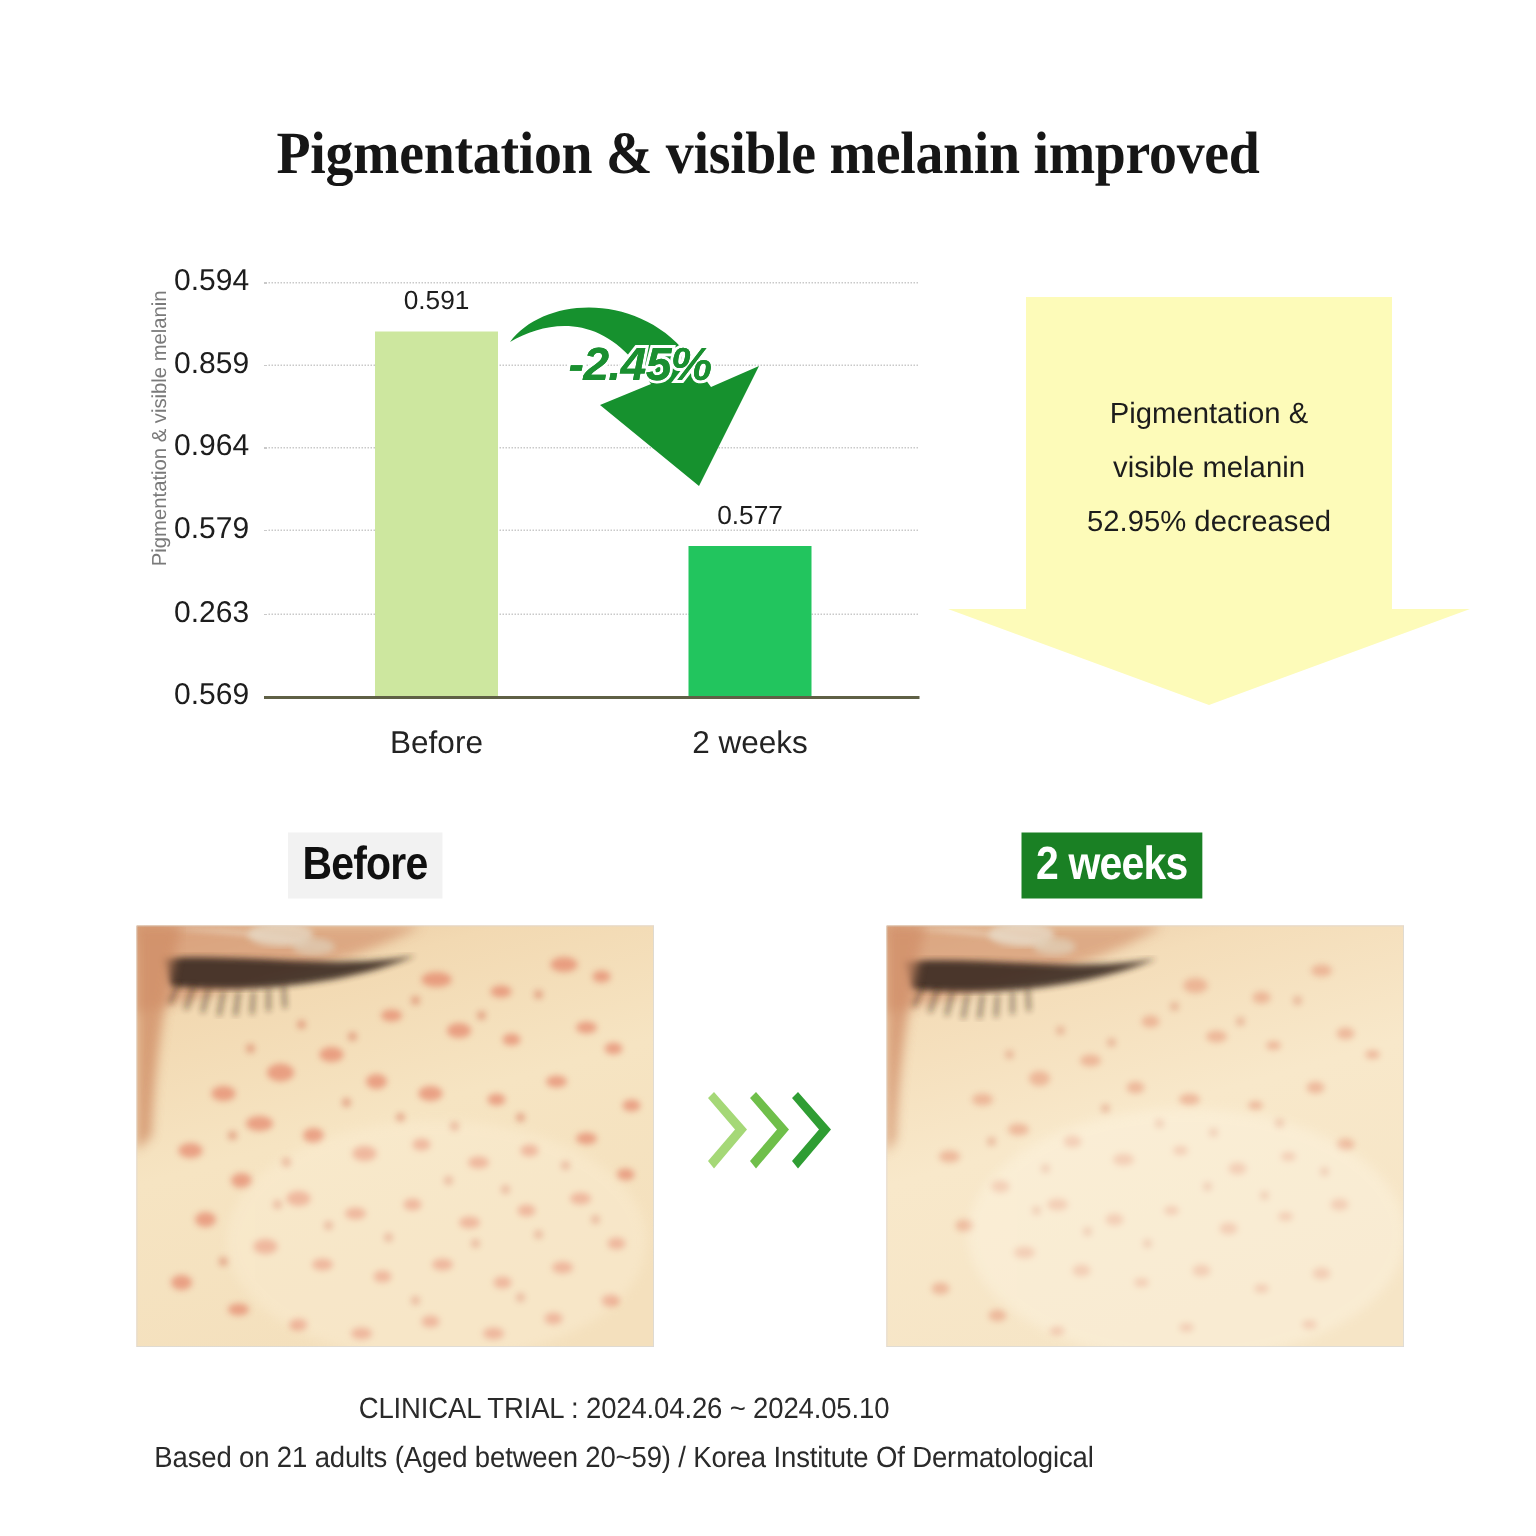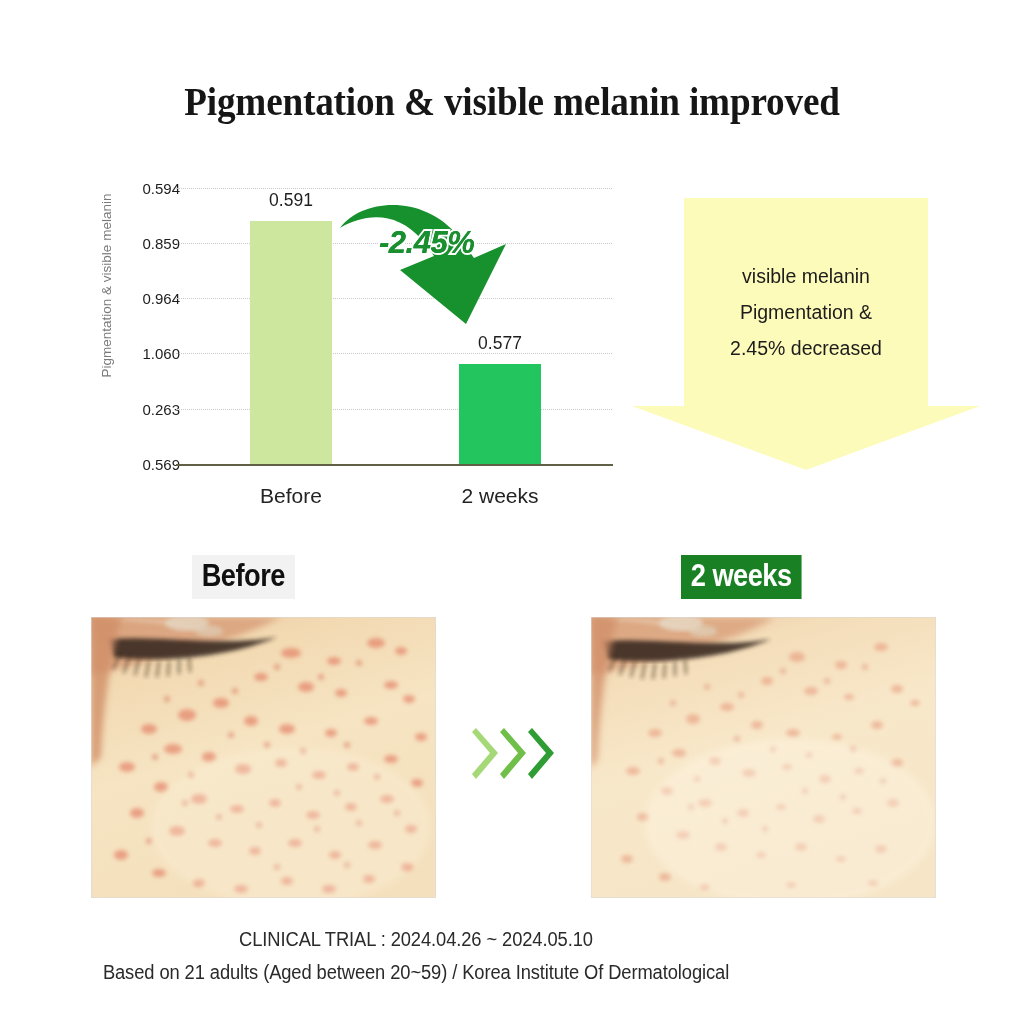--- a/index.html
+++ b/index.html
@@ -51,22 +51,22 @@
     color: #7a7a7a;
     transform: rotate(-90deg);
     transform-origin: center;
     white-space: nowrap;
   }
 
   .ytick {
     position: absolute;
     left: 46px;
     width: 64px;
-    text-align: right;
-    font-size: 15px;
+    text-align: left;
+    font-size: 20px;
     color: #1d1d1d;
     transform: translateY(-50%);
   }
 
   .gridline {
     position: absolute;
     left: 106px;
     width: 436px;
     height: 0;
     border-top: 1px dotted #c9c9c9;
@@ -225,21 +225,21 @@
 
     <div class="ytick" style="top:10px;">0.594</div>
     <div class="gridline" style="top:10px;"></div>
 
     <div class="ytick" style="top:65px;">0.859</div>
     <div class="gridline" style="top:65px;"></div>
 
     <div class="ytick" style="top:120px;">0.964</div>
     <div class="gridline" style="top:120px;"></div>
 
-    <div class="ytick" style="top:175px;">1.060</div>
+    <div class="ytick" style="top:175px;">0.579</div>
     <div class="gridline" style="top:175px;"></div>
 
     <div class="ytick" style="top:231px;">0.263</div>
     <div class="gridline" style="top:231px;"></div>
 
     <div class="ytick" style="top:286px;">0.569</div>
 
     <div id="baseline"></div>
 
     <div class="bar" id="bar-0" style="height:243px; background:#cde79f;">
@@ -257,23 +257,23 @@
     <path d="M2 32 C 24 2, 86 -2, 120 40 L 136 62 L 168 48 L 128 128 L 62 74 L 96 60 L 84 44 C 58 14, 26 18, 2 32 Z" fill="#16912e"></path>
   </svg>
   <div id="delta-label">-2.45%</div>
   <div id="delta-label-fill">-2.45%</div>
 
   <div id="callout">
     <svg viewBox="0 0 348 272" preserveAspectRatio="none">
       <path d="M52 0 H296 V208 H348 L174 272 L0 208 H52 Z" fill="#fdfbb9"></path>
     </svg>
     <div id="callout-text">
+      <div>Pigmentation &amp;</div>
       <div>visible melanin</div>
-      <div>Pigmentation &amp;</div>
-      <div>2.45% decreased</div>
+      <div>52.95% decreased</div>
     </div>
   </div>
 
   <div class="photo-badge" id="badge-before">Before</div>
   <div class="photo-badge" id="badge-after">2 weeks</div>
 
   <div class="photo" id="photo-before">
     <svg viewBox="0 0 345 281" preserveAspectRatio="none">
       <defs>
         <linearGradient id="skinA" x1="0" y1="0" x2="0.35" y2="1">

